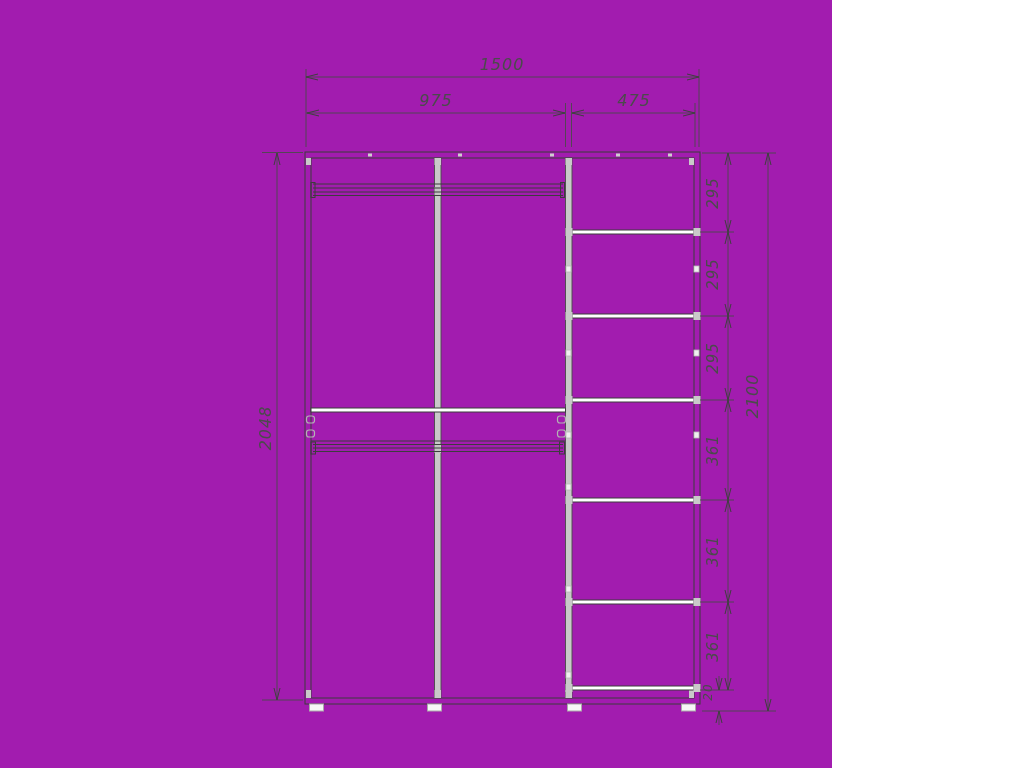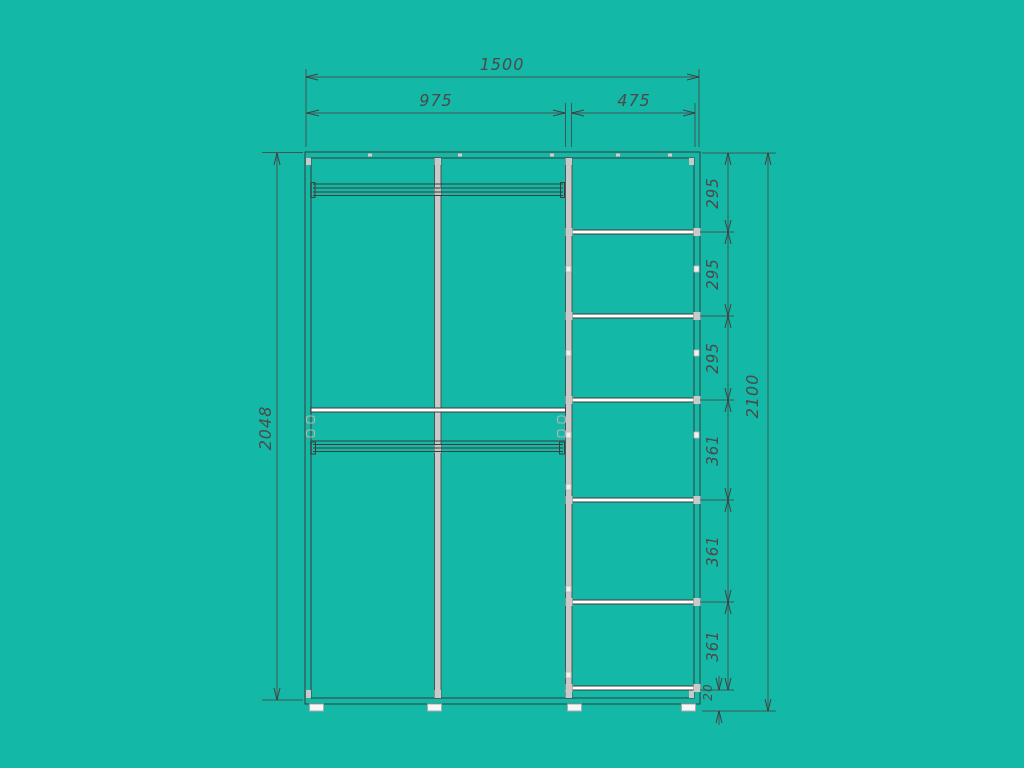--- a/index.html
+++ b/index.html
@@ -1,16 +1,16 @@
 <!DOCTYPE html>
 <html><head>
 <meta charset="utf-8">
 <style>
   html,body{margin:0;padding:0;background:#ffffff;}
-  .canvas{position:relative;width:1024px;height:768px;background:#14b8a6;overflow:hidden;}
+  .canvas{position:relative;width:832px;height:768px;background:#a21caf;overflow:hidden;}
   svg{display:block;}
   .ln   {stroke:#3d3d3d;stroke-width:1;fill:none;}
   .thin {stroke:#4b4b4b;stroke-width:0.9;fill:none;}
   .arr  {stroke:#3f3f3f;stroke-width:1;fill:none;stroke-linejoin:miter;}
   .panel{fill:#c9c9c9;stroke:#4a4a4a;stroke-width:0.9;}
   .shelf{fill:#ffffff;stroke:#3d3d3d;stroke-width:1;}
   .clip {fill:#c9c9c9;stroke:none;}
   .tick {fill:#cfcfcf;stroke:none;}
   .pin  {fill:#f0f0f0;stroke:#b9b9b9;stroke-width:0.8;}
   .hook {fill:none;stroke:#b3b3b3;stroke-width:1.2;}

